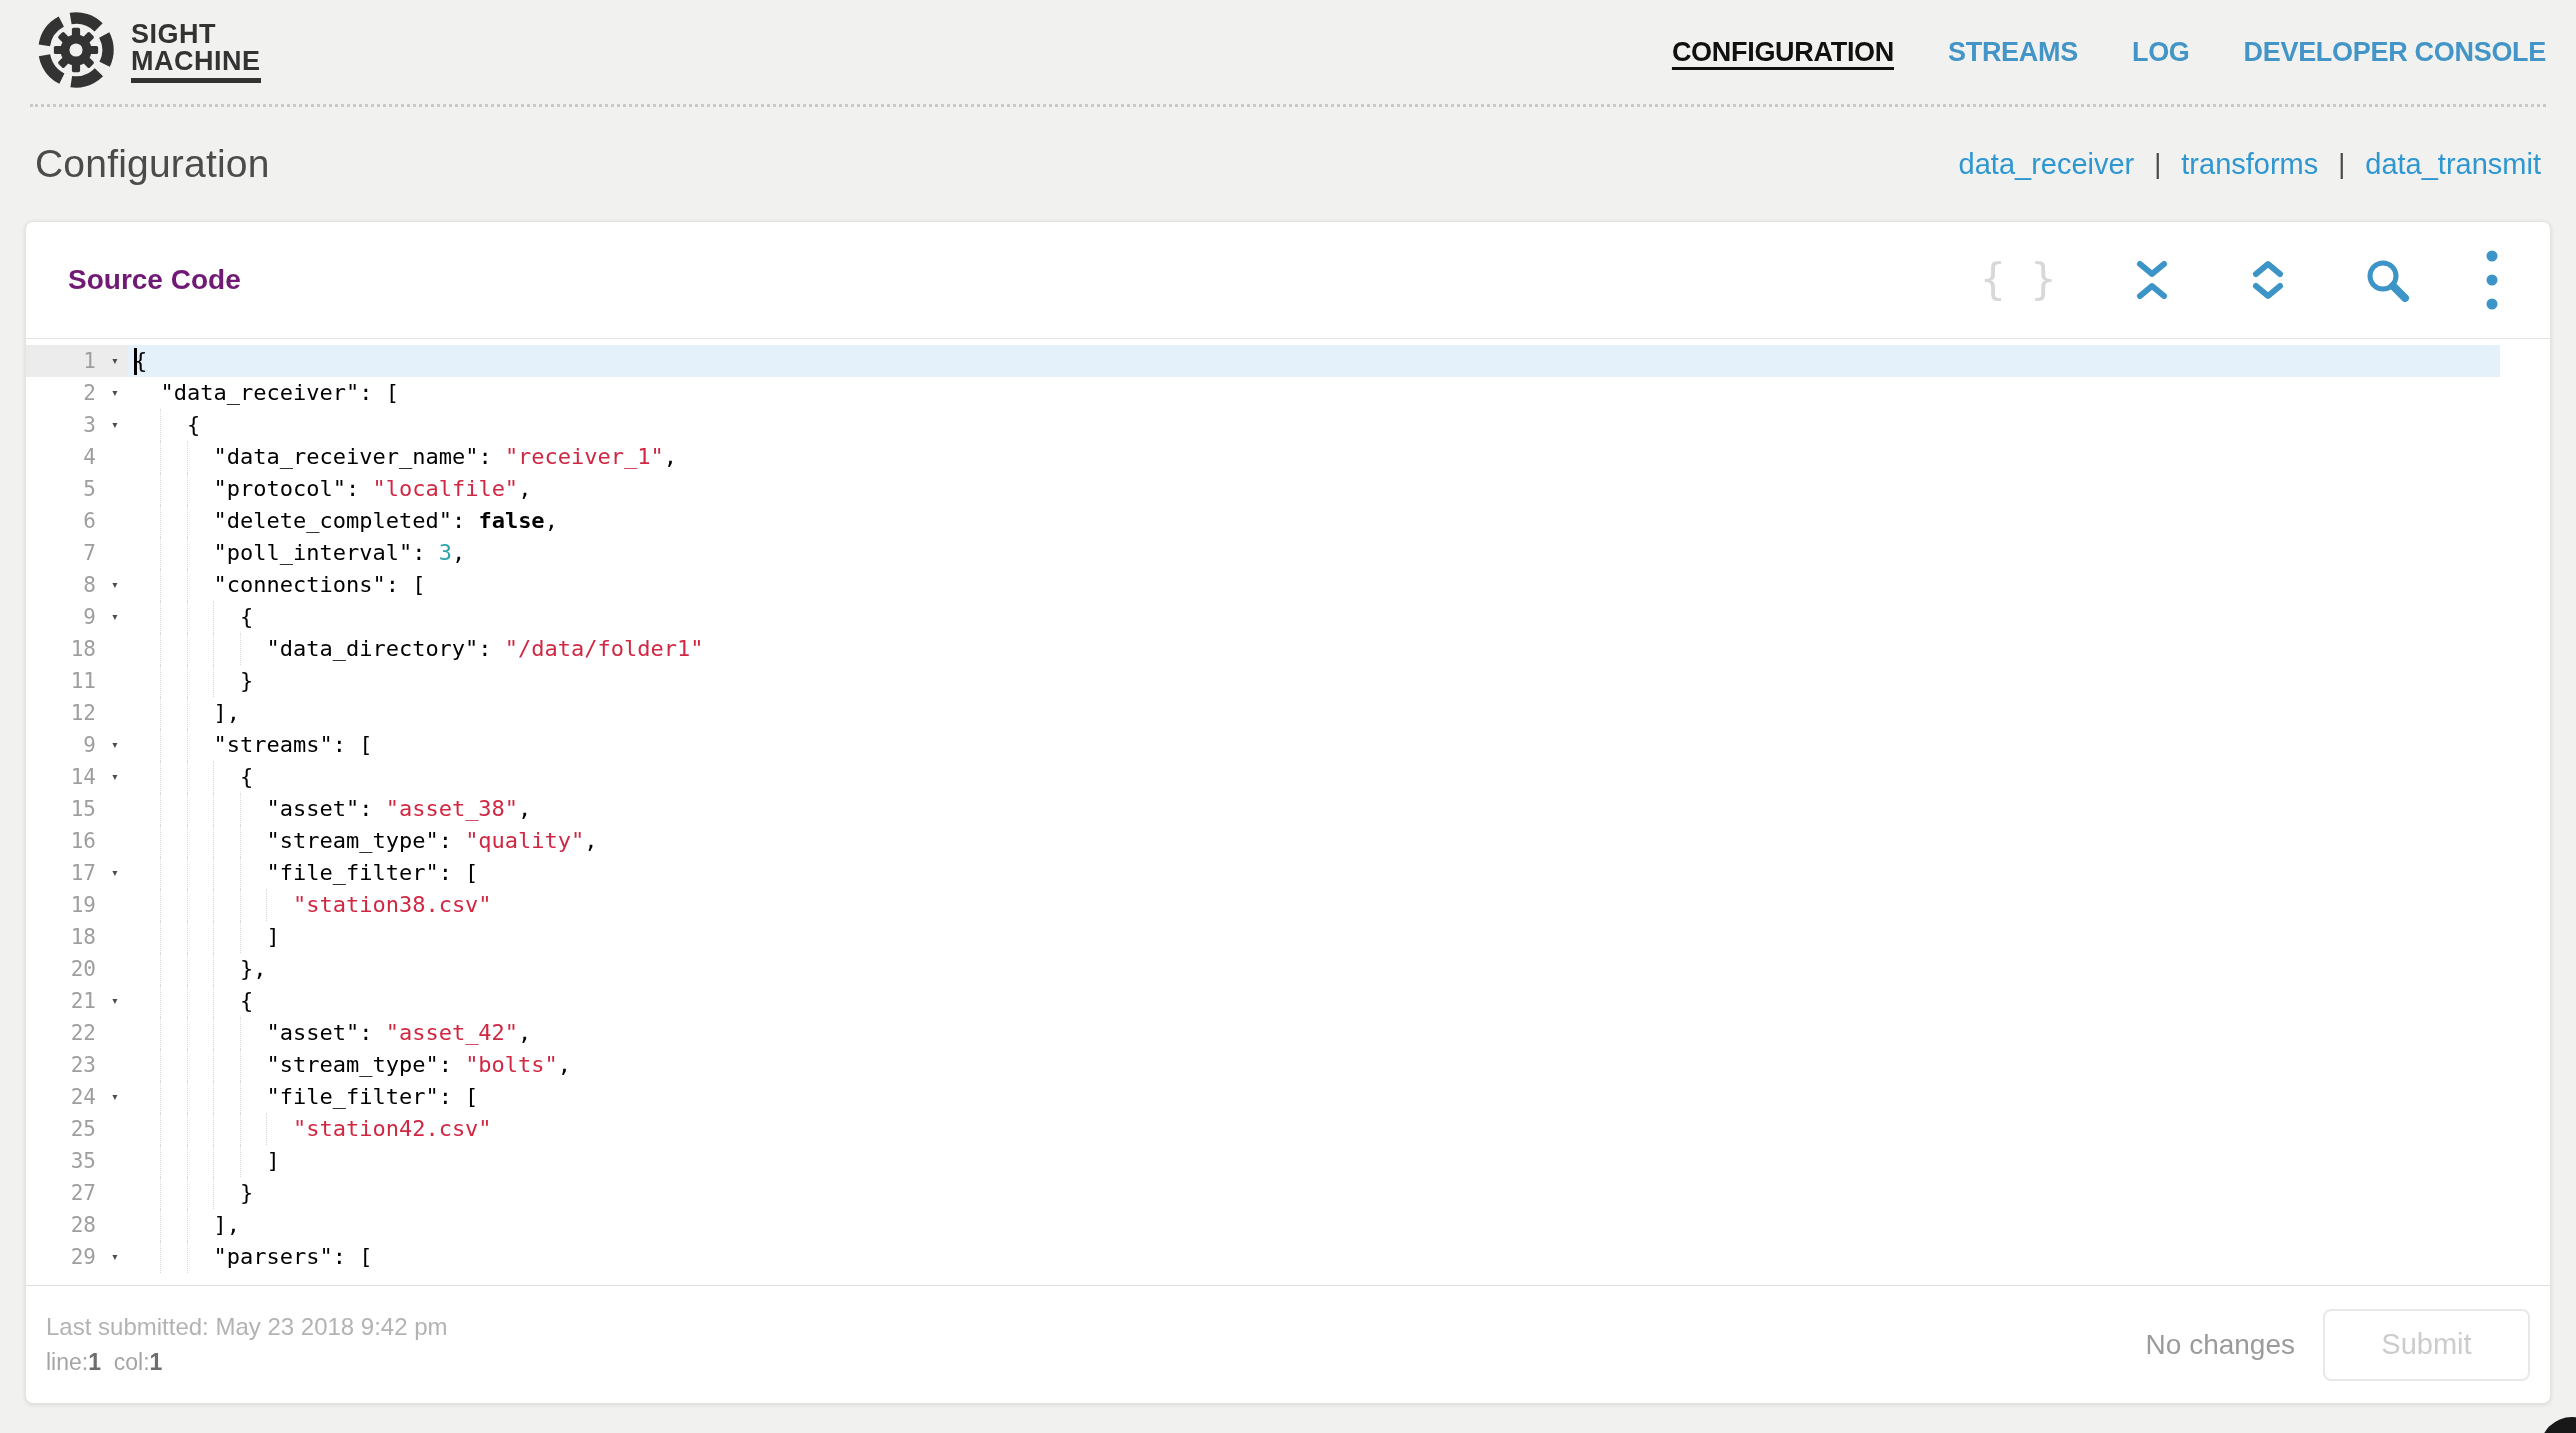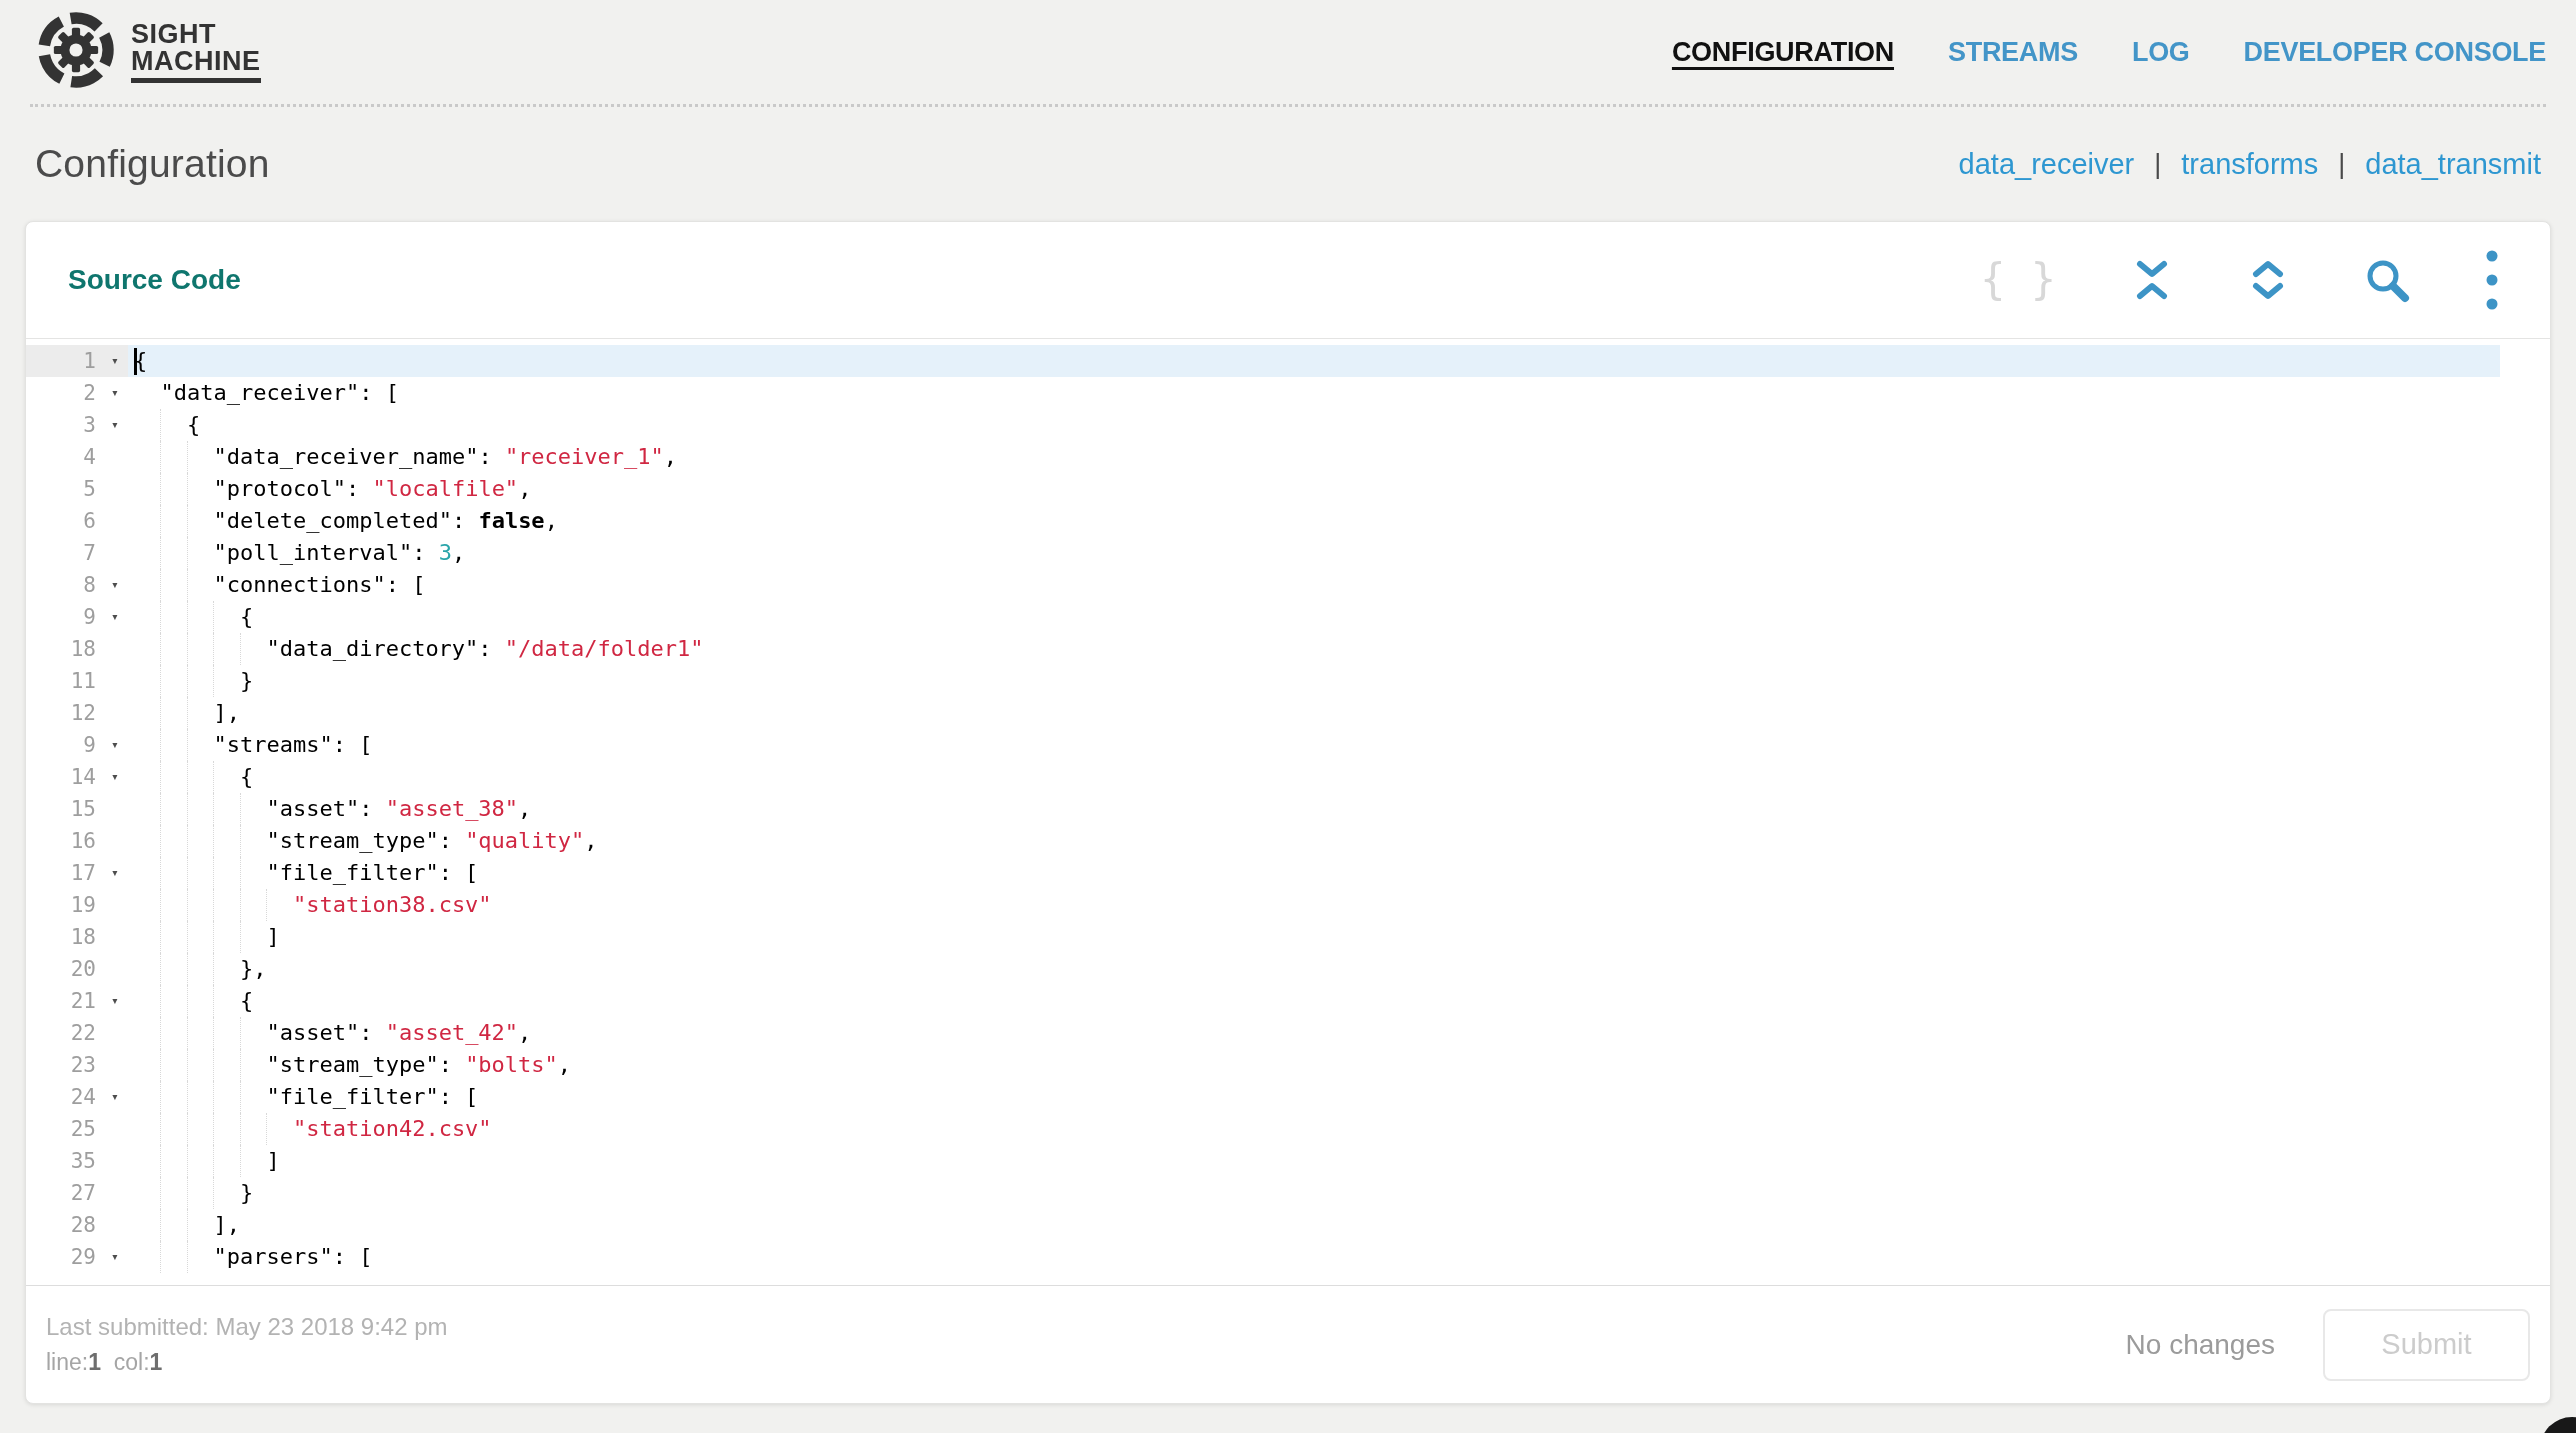--- a/index.html
+++ b/index.html
@@ -51,21 +51,21 @@
     border:1px solid #e3e3e1;
     border-radius:8px;
     box-shadow:0 1px 4px rgba(0,0,0,0.10);
     display:flex; flex-direction:column;
   }
   .panel-header {
     height:116px; flex:0 0 116px;
     display:flex; align-items:center;
     padding:0 52px 0 42px;
   }
-  .panel-title { font-size:28px; font-weight:bold; color:#0f766e; }
+  .panel-title { font-size:28px; font-weight:bold; color:#701a75; }
   .tools { margin-left:auto; display:flex; align-items:center; gap:76px; }
   .tool { background:none; border:none; cursor:pointer; display:flex; align-items:center; justify-content:center; padding:0; }
   .braces { font-family:"DejaVu Sans Mono", monospace; font-size:42px; color:#d8d8d8; font-weight:400; line-height:42px; }
 
   
   .editor {
     flex:1 1 auto;
     border-top:1px solid #e4e4e3;
     padding:6px 50px 0 0;
     overflow:hidden;
@@ -104,21 +104,21 @@
   .panel-footer {
     flex:0 0 118px;
     border-top:1px solid #ddd;
     display:flex; align-items:center;
     padding:0 20px;
   }
   .submit-meta { display:flex; flex-direction:column; gap:8px; }
   .last-submitted { font-size:24px; color:#b3b3b3; }
   .linecol { font-size:23px; color:#a5a5a5; }
   .linecol b { color:#6e6e6e; font-weight:bold; }
-  .footer-right { margin-left:auto; display:flex; align-items:center; gap:48px;justify-content:space-between; }
+  .footer-right { margin-left:auto; display:flex; align-items:center; gap:28px;justify-content:space-between; }
   .status-text { font-size:28px; color:#9b9b9b; }
   .submit-btn {
     width:207px; height:72px;
     background:#fff; border:2px solid #e8e8e8; border-radius:8px;
     font-size:29px; color:#cccccc; font-family:"Liberation Sans", sans-serif;
   }
   .submit-btn:disabled { cursor:default; }
 
   
   .chat-bubble {

